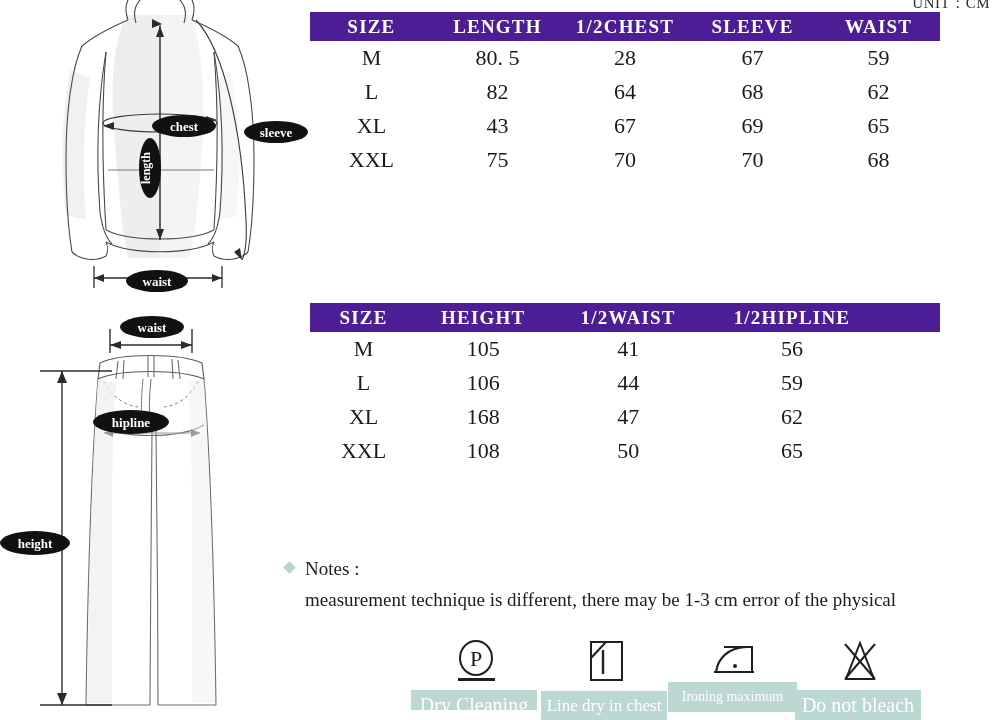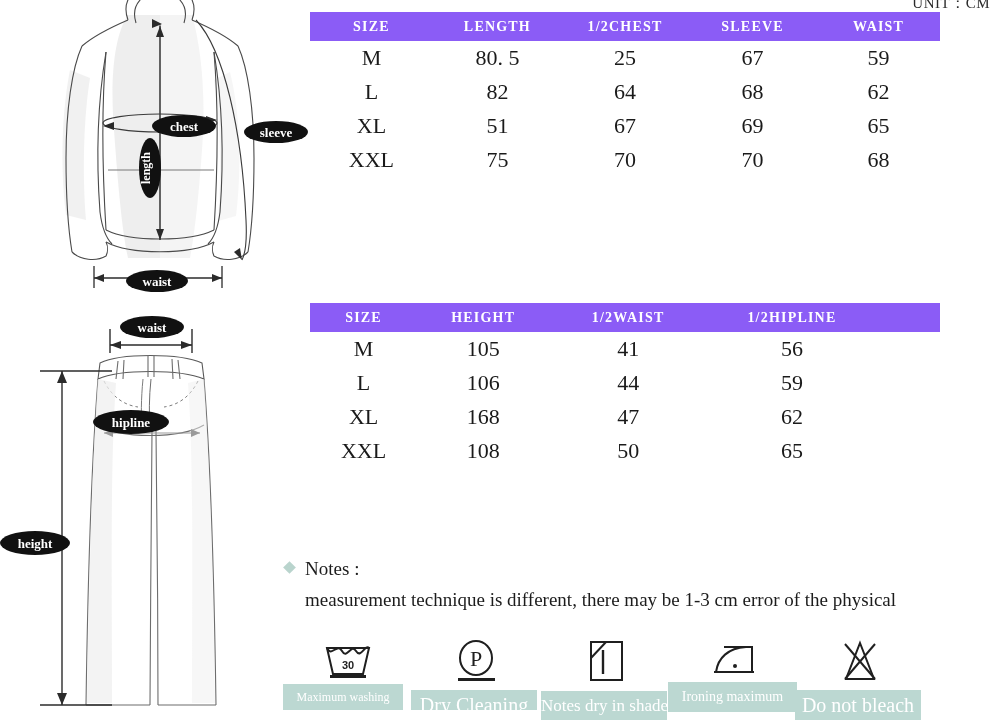--- a/index.html
+++ b/index.html
@@ -36,25 +36,25 @@
 
   .size-table{
     position:absolute;
     border-collapse:collapse;
     table-layout:fixed;
   }
   #jacket-size-table{left:310px;top:12px;width:630px;}
   #pants-size-table{left:310px;top:303px;width:630px;}
 
   .size-table thead th{
-    background:#8b5cf6;
+    background:#4c1d95;
     color:#ffffff;
     font-family:"Liberation Serif", serif;
     font-weight:bold;
-    font-size:14px;
+    font-size:19px;
     letter-spacing:1.2px;
     height:29px;
     padding:0;
     text-align:center;
     vertical-align:middle;
   }
   .size-table tbody td{
     font-family:"Liberation Serif", serif;
     font-size:22px;
     color:#1a1a1a;
@@ -316,34 +316,34 @@
         <th>LENGTH</th>
         <th>1/2CHEST</th>
         <th>SLEEVE</th>
         <th>WAIST</th>
       </tr>
     </thead>
     <tbody>
       <tr>
         <td>M</td>
         <td>80. 5</td>
-        <td>25</td>
+        <td>28</td>
         <td>67</td>
         <td>59</td>
       </tr>
       <tr>
         <td>L</td>
         <td>82</td>
         <td>64</td>
         <td>68</td>
         <td>62</td>
       </tr>
       <tr>
         <td>XL</td>
-        <td>51</td>
+        <td>43</td>
         <td>67</td>
         <td>69</td>
         <td>65</td>
       </tr>
       <tr>
         <td>XXL</td>
         <td>75</td>
         <td>70</td>
         <td>70</td>
         <td>68</td>
@@ -406,52 +406,41 @@
       <span class="notes-head">Notes</span>
       <span class="notes-colon">:</span>
     </div>
     <div class="notes-line second">
       <span class="notes-text">measurement technique is different, there may be 1-3 cm error of the physical</span>
     </div>
   </div>
 
   <div id="care-symbols">
 
-    <div class="care-item" style="left:0px;">
-      <div class="care-icon">
-        <svg viewBox="0 0 62 46" xmlns="http://www.w3.org/2000/svg">
-          <path d="M10 10 L52 10 L46 36 L16 36 Z" fill="none" stroke="#1f1f1f" stroke-width="2"></path>
-          <path d="M10 10 C15 20,20 4,25 13 C30 22,34 5,39 13 C44 21,48 6,52 10" fill="none" stroke="#1f1f1f" stroke-width="2"></path>
-          <text x="31" y="31" font-family="Liberation Sans, sans-serif" font-size="11" font-weight="bold" fill="#1f1f1f" text-anchor="middle">30</text>
-          <rect x="13" y="37" width="36" height="3" fill="#1f1f1f"></rect>
-        </svg>
-      </div>
-      <div class="care-label" style="top:46px;width:120px;height:26px;line-height:26px;font-size:12px;">Maximum washing</div>
-    </div>
 
     <div class="care-item" style="left:128px;">
       <div class="care-icon">
         <svg viewBox="0 0 62 46" xmlns="http://www.w3.org/2000/svg">
           <ellipse cx="31" cy="20" rx="16" ry="17" fill="none" stroke="#1f1f1f" stroke-width="2"></ellipse>
           <text x="31" y="28" font-family="Liberation Serif, serif" font-size="22" fill="#1f1f1f" text-anchor="middle">P</text>
           <rect x="13" y="40" width="37" height="3" fill="#1f1f1f"></rect>
         </svg>
       </div>
       <div class="care-label" style="top:52px;width:126px;height:20px;line-height:30px;font-size:20px;">Dry Cleaning</div>
     </div>
 
     <div class="care-item" style="left:258px;">
       <div class="care-icon">
         <svg viewBox="0 0 62 46" xmlns="http://www.w3.org/2000/svg">
           <rect x="16" y="4" width="31" height="38" fill="none" stroke="#1f1f1f" stroke-width="2"></rect>
           <path d="M16 20 L31 4" fill="none" stroke="#1f1f1f" stroke-width="2"></path>
           <path d="M28 12 L28 36" fill="none" stroke="#1f1f1f" stroke-width="2.4"></path>
         </svg>
       </div>
-      <div class="care-label" style="top:53px;width:126px;height:29px;line-height:29px;font-size:17px;">Notes dry in shade</div>
+      <div class="care-label" style="top:53px;width:126px;height:29px;line-height:29px;font-size:17px;">Line dry in chest</div>
     </div>
 
     <div class="care-item" style="left:512px;">
       <div class="care-icon">
         <svg viewBox="0 0 62 46" xmlns="http://www.w3.org/2000/svg">
           <path d="M31 5 L45 41 L17 41 Z" fill="none" stroke="#1f1f1f" stroke-width="2"></path>
           <path d="M16 6 L46 41" fill="none" stroke="#1f1f1f" stroke-width="2"></path>
           <path d="M46 6 L16 41" fill="none" stroke="#1f1f1f" stroke-width="2"></path>
         </svg>
       </div>

